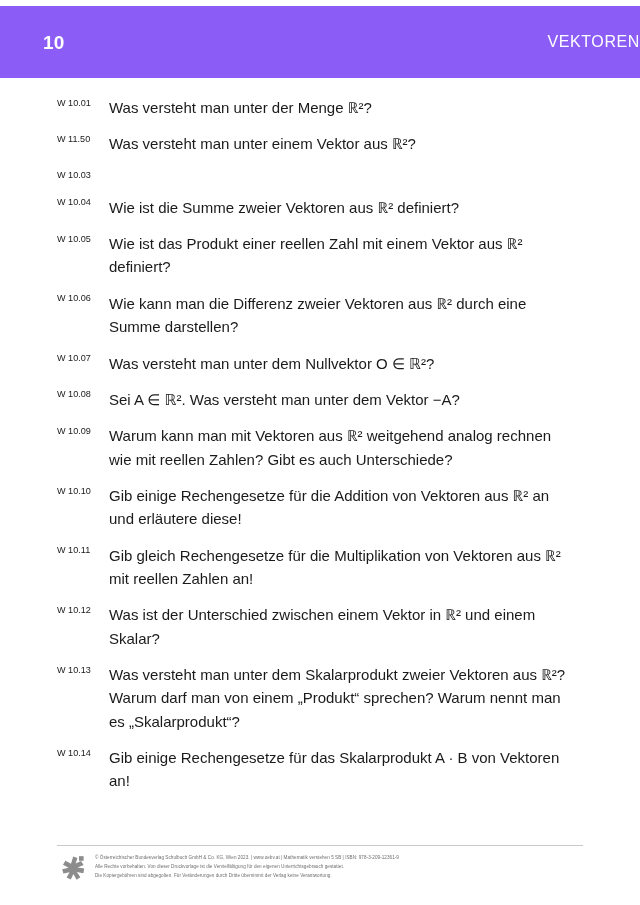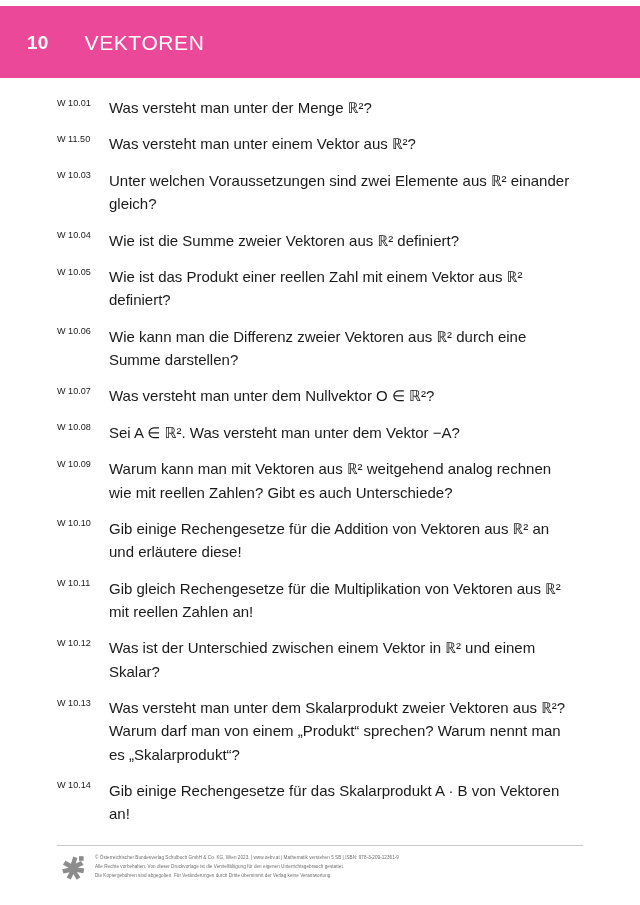--- a/index.html
+++ b/index.html
@@ -21,36 +21,37 @@
     position: relative;
     background: #ffffff;
   }
   
   .header-bar {
     position: absolute;
     top: 6px;
     left: 0;
     width: 640px;
     height: 72px;
-    background: #ec4899;
+    background: #8b5cf6;
     display: flex;
     align-items: center;
     box-sizing: border-box;
-    padding-left: 27px;
+    padding-left: 43px;
+    justify-content: space-between;
   }
   .header-number {
     color: #ffffff;
     font-size: 19px;
     font-weight: bold;
     letter-spacing: 0.2px;
     line-height: 1;
   }
   .header-title {
     color: #ffffff;
-    font-size: 21px;
+    font-size: 16px;
     font-weight: 400;
     letter-spacing: 0.6px;
     margin-left: 36px;
     line-height: 1;
   }
   
   .content {
     position: absolute;
     top: 96px;
     left: 57px;
@@ -131,21 +132,20 @@
       <div class="q-text">Was versteht man unter der Menge ℝ²?</div>
     </div>
 
     <div class="q-row">
       <div class="q-code">W 11.50</div>
       <div class="q-text">Was versteht man unter einem Vektor aus ℝ²?</div>
     </div>
 
     <div class="q-row">
       <div class="q-code">W 10.03</div>
-      <div class="q-text">Unter welchen Voraussetzungen sind zwei Elemente aus ℝ² einander gleich?</div>
     </div>
 
     <div class="q-row">
       <div class="q-code">W 10.04</div>
       <div class="q-text">Wie ist die Summe zweier Vektoren aus ℝ² definiert?</div>
     </div>
 
     <div class="q-row">
       <div class="q-code">W 10.05</div>
       <div class="q-text">Wie ist das Produkt einer reellen Zahl mit einem Vektor aus ℝ² definiert?</div>

